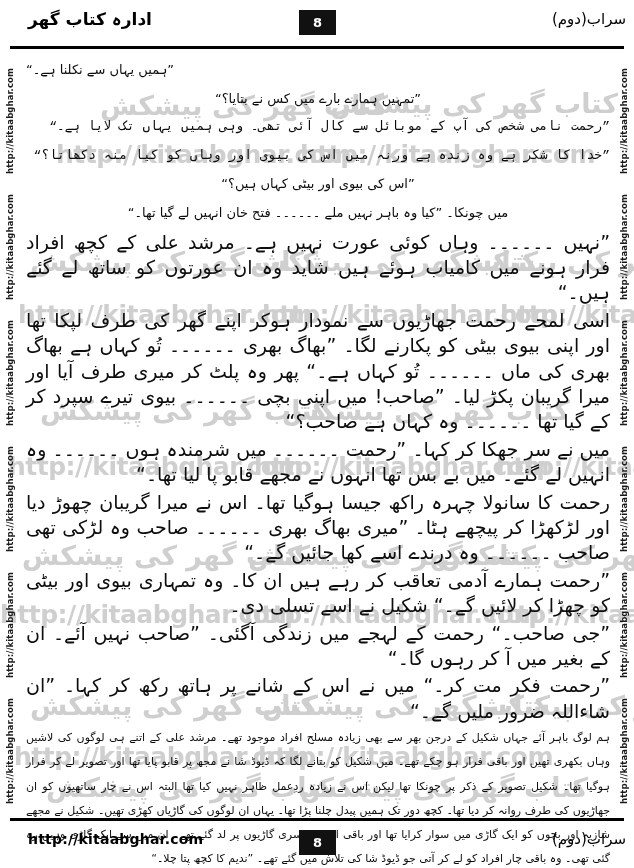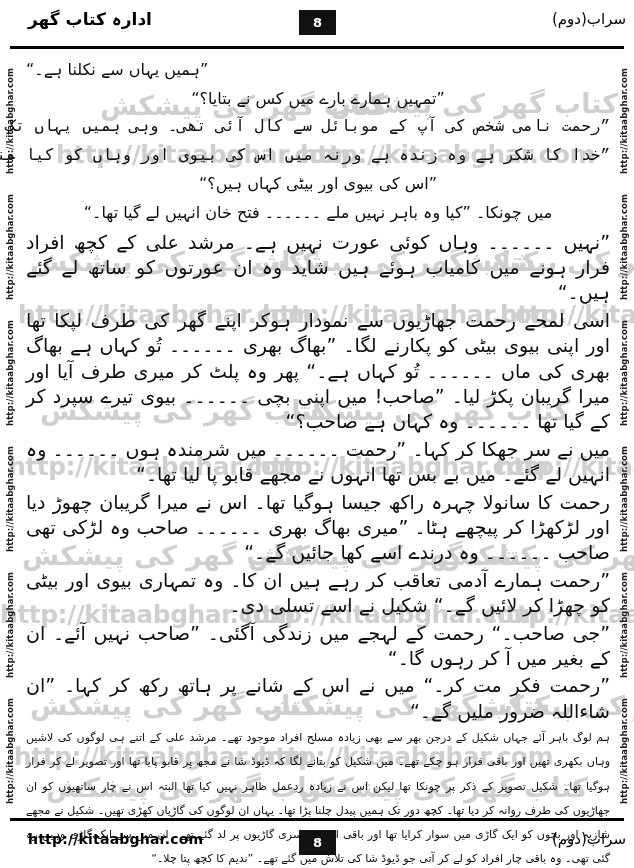--- a/index.html
+++ b/index.html
@@ -121,21 +121,21 @@
     top: 56px;
     width: 584px;
     height: 756px;
     direction: rtl;
     text-align: justify;
     color: #0d0d0d;
     font-family: "DejaVu Sans", sans-serif;
   }
   .ln {
     direction: rtl;
-    font-size: 16px;
+    font-size: 13px;
     line-height: 28.6px;
     white-space: nowrap;
     color: #0d0d0d;
   }
   .ln.c { text-align: center; }
   .ln.r { text-align: right; font-family: Liberation Mono, monospace; }
   .ln.l { text-align: left; }
   .para {
     direction: rtl;
     text-align: justify;

